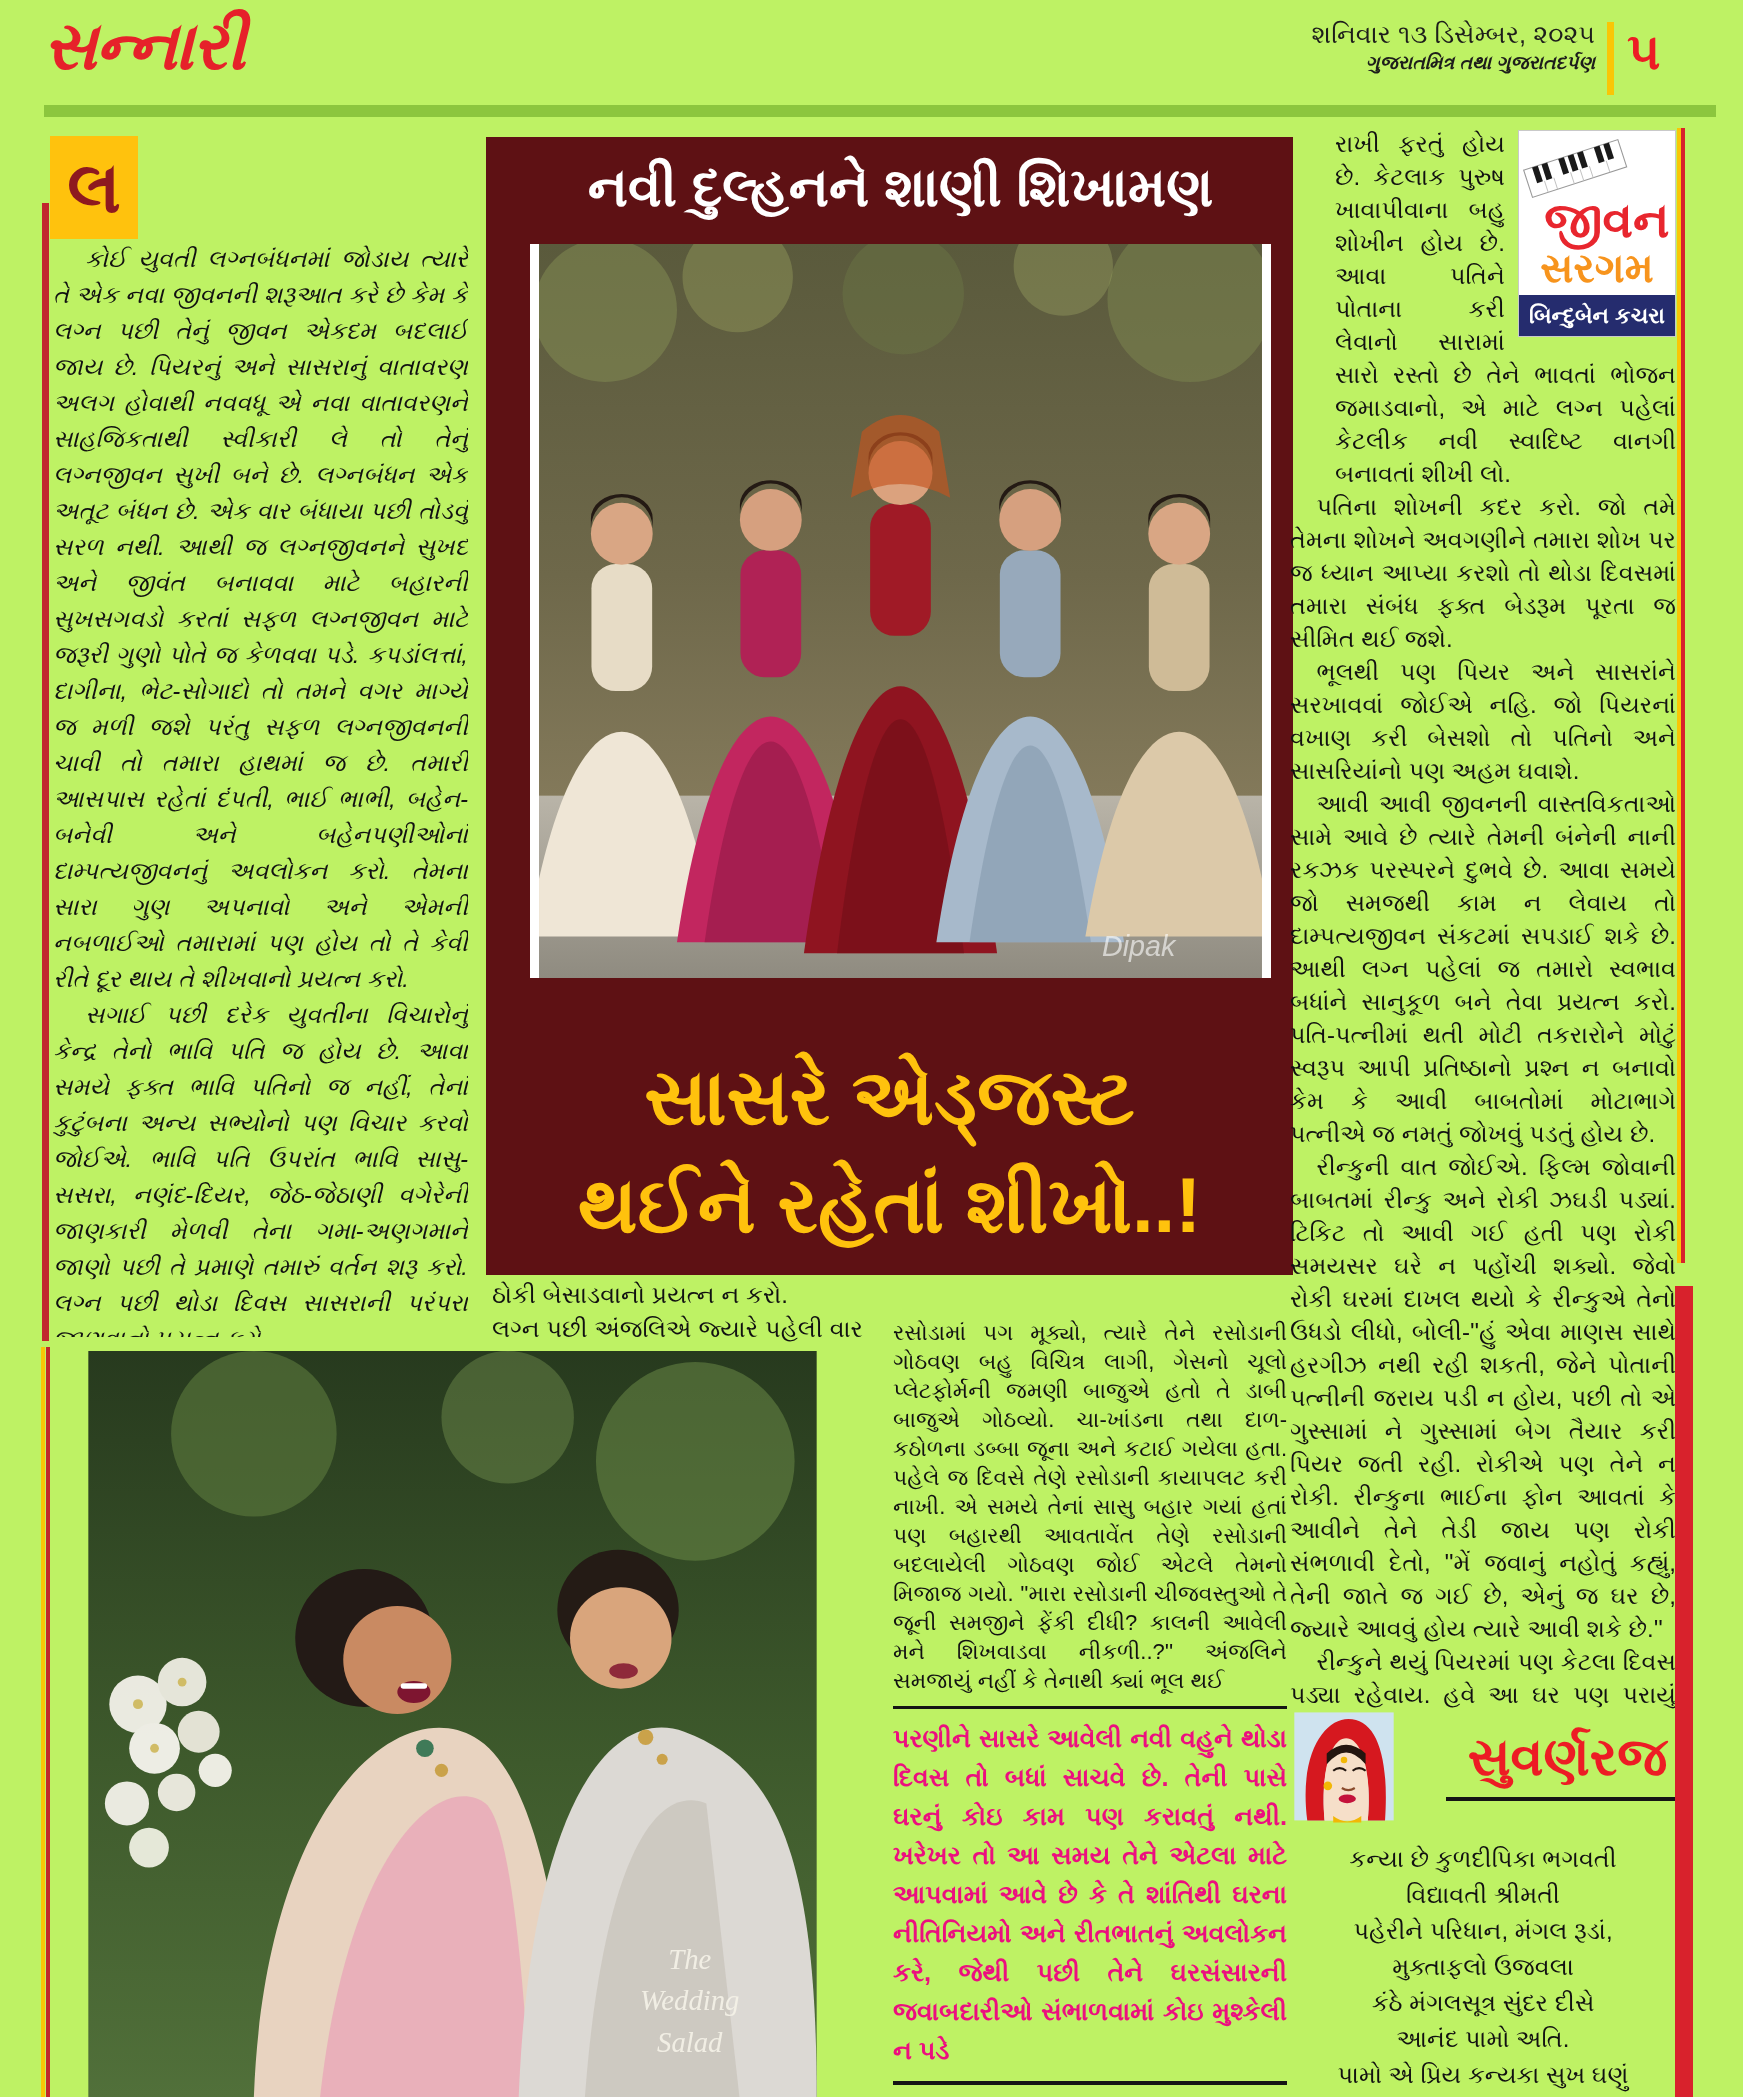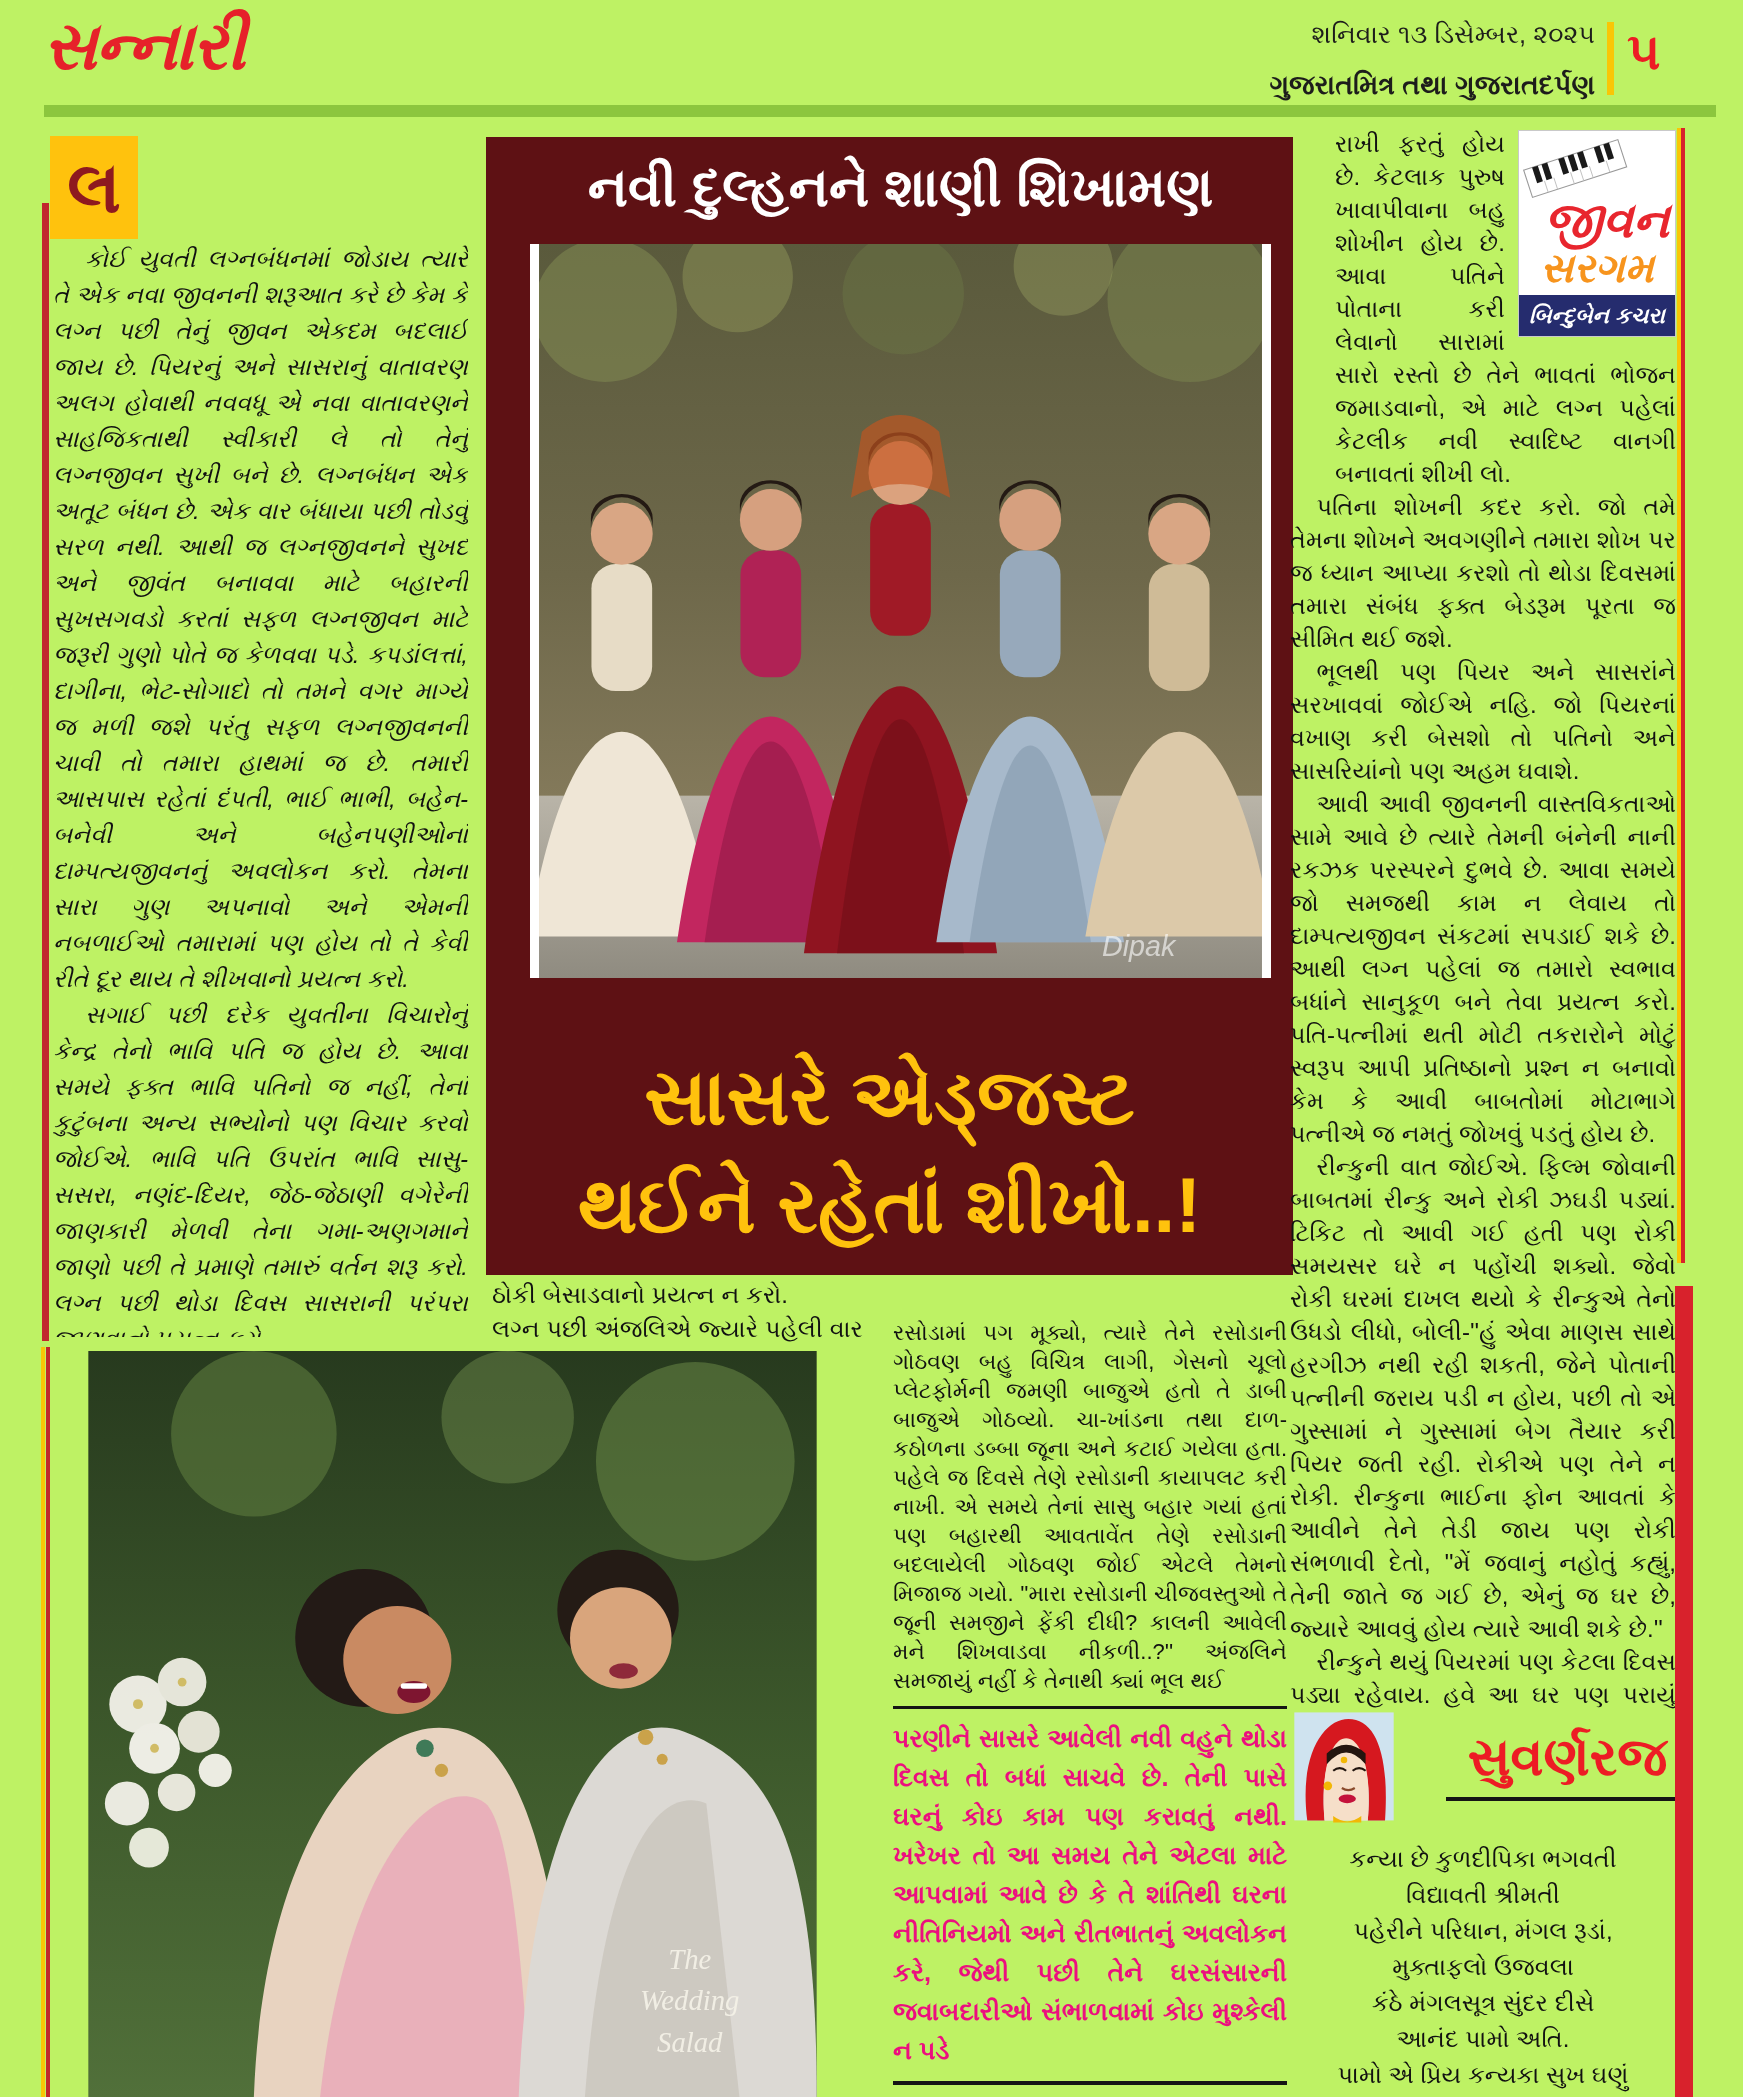--- a/index.html
+++ b/index.html
@@ -4,21 +4,21 @@
 <style>
   html,body{margin:0;padding:0;background:#ffffff;}
   body{font-family:"Liberation Sans","DejaVu Sans",sans-serif;}
   #page{position:relative;width:1743px;height:2097px;background:#bef264;overflow:hidden;}
 
   
   .masthead{position:absolute;left:43px;top:7.7px;font-family:"Liberation Serif","DejaVu Serif",serif;
     font-weight:bold;font-style:italic;font-size:67px;color:#e6212a;letter-spacing:-1.7px;}
   .head-right{position:absolute;left:938px;top:20px;width:657px;text-align:right;color:#1d1d1b;}
   .head-date{font-size:25.4px;}
-  .head-pub{font-size:27px;font-weight:bold;margin-top:20px;}
+  .head-pub{font-size:19px;font-weight:bold;margin-top:2px;font-style:italic;}
   .head-sep{position:absolute;left:1607px;top:22px;width:7.2px;height:73px;background:#f9c606;}
   .page-num{position:absolute;left:1627px;top:22px;font-size:51px;font-weight:bold;color:#ed1c24;}
   .green-bar{position:absolute;left:44px;top:105px;width:1672px;height:12px;background:#8cc63e;}
 
   
   .dropcap-box{position:absolute;left:50px;top:136px;width:88px;height:103px;background:#ffc20d;
     display:flex;align-items:center;justify-content:center;}
   .dropcap-box span{font-size:71px;font-weight:bold;color:#8e191f;line-height:1;}
   .intro{position:absolute;left:148px;top:132px;width:320px;font-size:24px;line-height:35px;
     text-align:justify;color:#111;}
@@ -51,21 +51,21 @@
   .rule{height:3.3px;background:#151515;margin:11px 0 10px 0;}
   .pull-quote{color:#ec0f7f;font-weight:bold;font-size:25.4px;line-height:39px;text-align:justify;}
   .after-quote p{font-size:22px;line-height:29px;text-align:justify;margin:0;}
 
   
   .right-col{position:absolute;left:1290px;top:127px;width:386px;height:1582px;overflow:hidden;
     font-size:24px;line-height:33px;text-align:justify;color:#111;}
   .right-col p{margin:0;text-indent:26.5px;}
   .right-col p.first{text-indent:0;margin-left:45px;}
   .sargam-box{float:right;width:156px;height:205px;margin:3.3px 0 10px 13.2px;border:1.1px solid #c9c9c9;
-    background:#fff;position:relative;overflow:hidden;font-style:italic;}
+    background:#fff;position:relative;overflow:hidden;}
   .sargam-t1{position:absolute;right:5.5px;top:65px;font-size:49px;font-weight:bold;color:#e8262e;line-height:1;}
   .sargam-t2{position:absolute;left:0;right:0;top:117px;text-align:center;font-size:41px;font-weight:bold;color:#f7941d;line-height:1;}
   .sargam-author{position:absolute;left:0;right:0;bottom:0;height:41px;background:#252c6e;color:#fff;
     display:flex;align-items:center;justify-content:center;font-size:22px;font-weight:bold;}
   .piano{position:absolute;left:1.1px;top:1.1px;width:110px;height:72px;}
 
   
   .suvarna{position:absolute;left:1290px;top:1707px;width:386px;color:#111;}
   .suvarna-head{display:flex;align-items:flex-start;gap:48px;}
   .bride-ic{width:108px;height:121px;flex:0 0 auto;}

